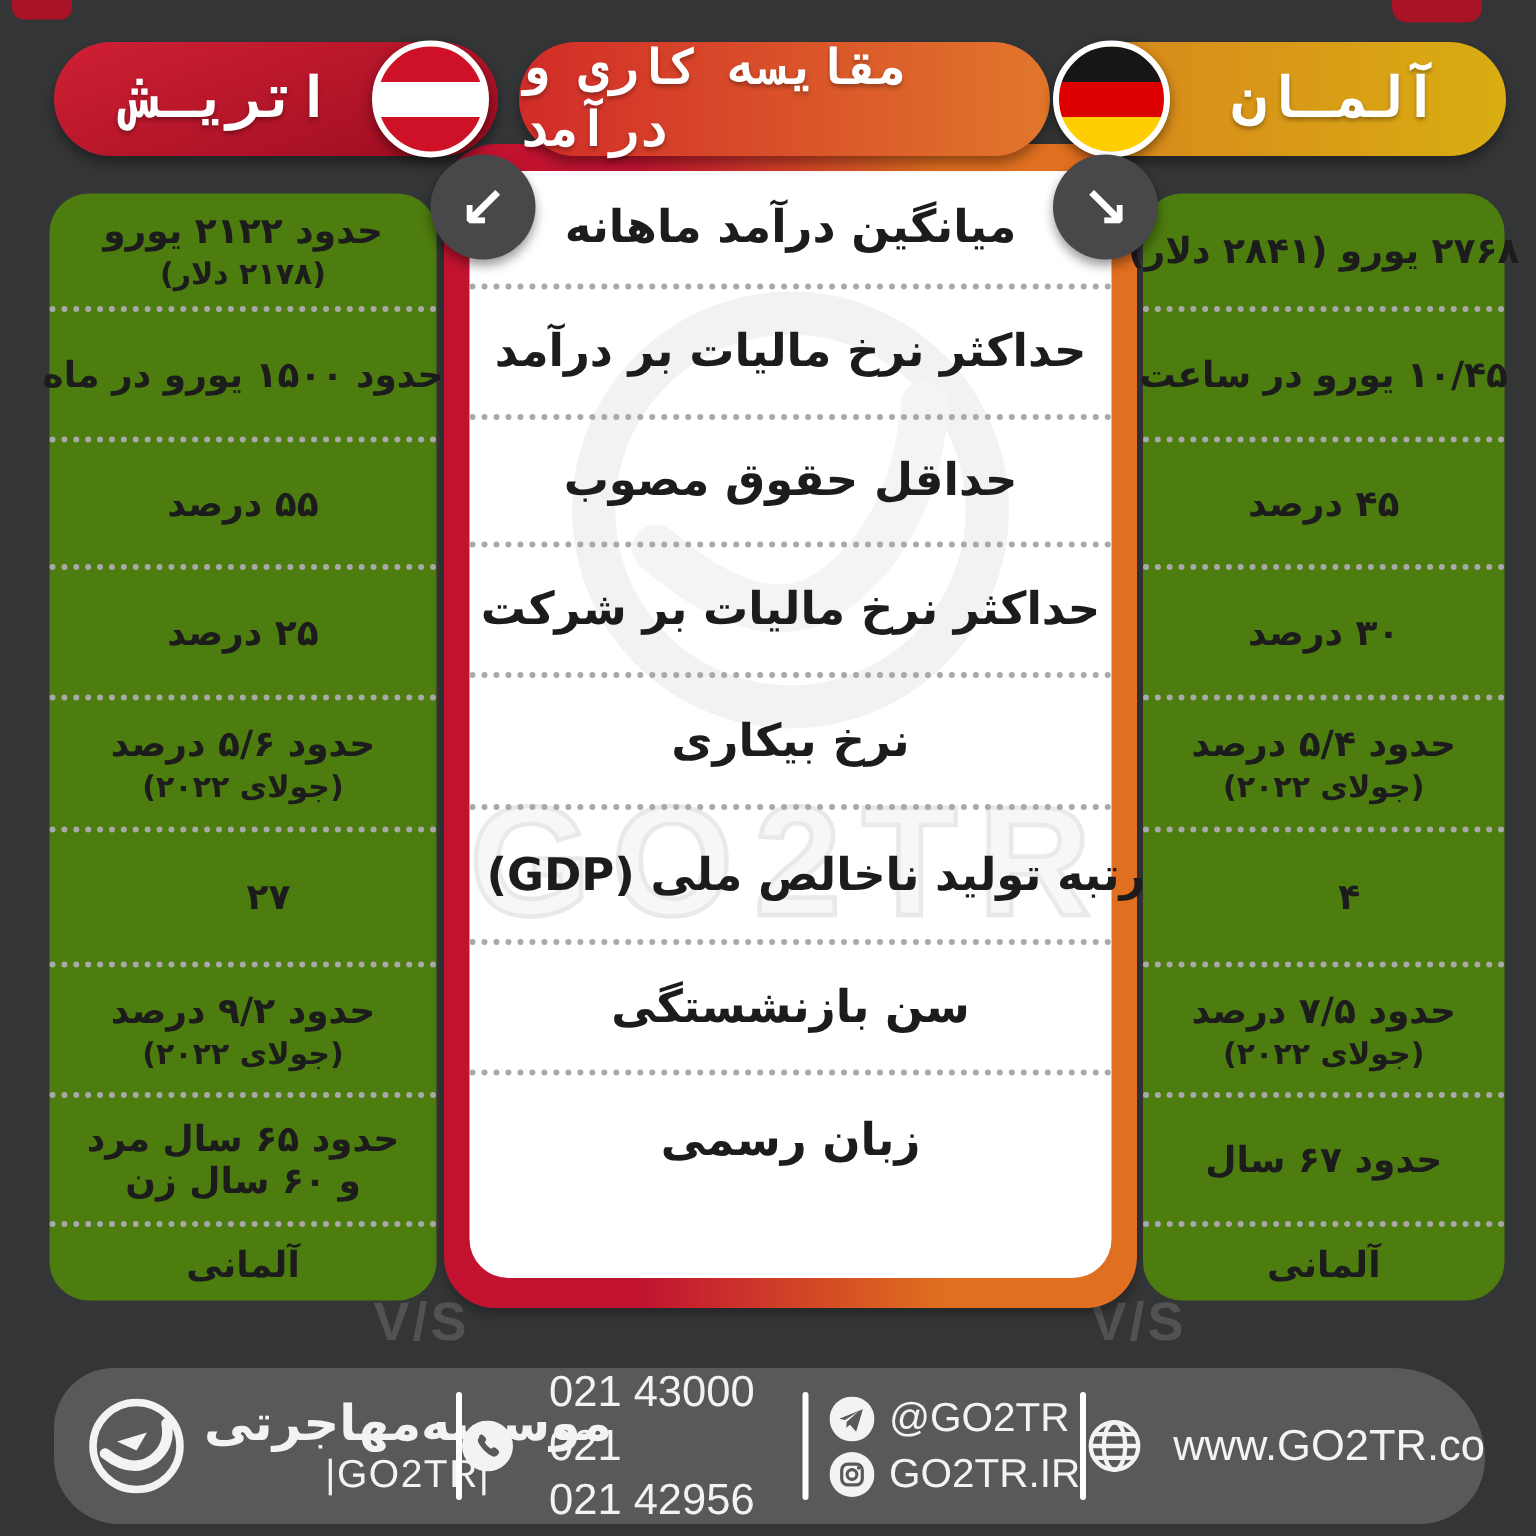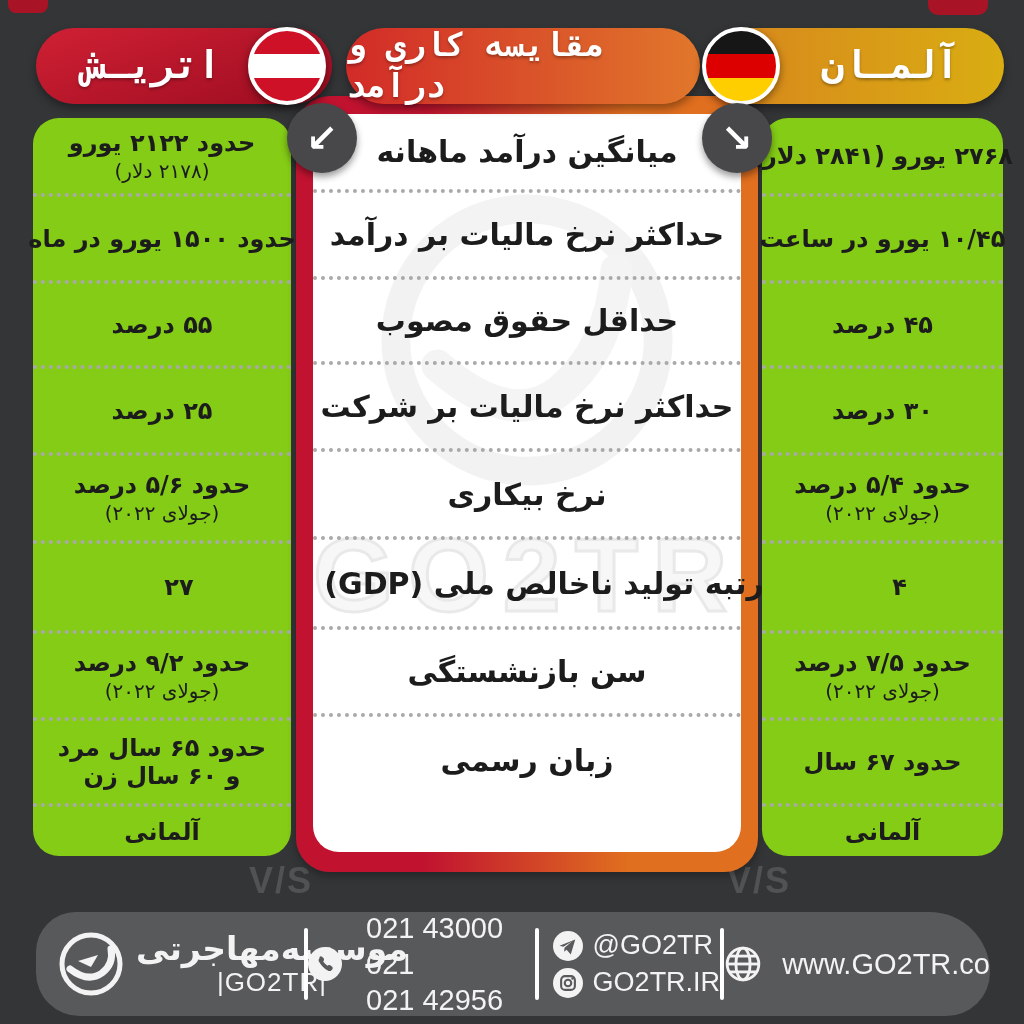--- a/index.html
+++ b/index.html
@@ -24,21 +24,21 @@
         border:4px solid #fff;box-sizing:border-box;box-shadow:0 3px 8px rgba(0,0,0,.45);}
   .flag-austria{left:248px;background:linear-gradient(180deg,#ce1126 0 33.4%,#ffffff 33.4% 66.7%,#ce1126 66.7% 100%);}
   .flag-germany{left:702px;background:linear-gradient(180deg,#161616 0 33.4%,#dd0000 33.4% 66.7%,#ffce00 66.7% 100%);}
   
   .arrow-circle{position:absolute;top:103px;width:70px;height:70px;border-radius:50%;background:#48484a;
         color:#fff;display:flex;align-items:center;justify-content:center;font-size:38px;font-weight:bold;
         z-index:5;box-shadow:0 4px 7px rgba(0,0,0,.4);}
   .arrow-left{left:287px;}
   .arrow-right{left:702px;}
   
-  .col{position:absolute;top:118px;height:738px;background:#84cc16;border-radius:26px;z-index:1;}
+  .col{position:absolute;top:129px;height:738px;background:#4d7c0f;border-radius:26px;z-index:1;}
   .col-austria{left:33px;width:258px;}
   .col-germany{left:762px;width:241px;}
   .mid{position:absolute;left:296px;top:96px;width:462px;height:776px;border-radius:34px;z-index:1;
        background:linear-gradient(90deg,#c11330 0%,#c11330 28%,#e06f1f 72%,#e06f1f 100%);
        box-shadow:0 4px 8px rgba(0,0,0,.3);}
   .mid-white{position:absolute;left:17px;right:17px;top:18px;bottom:20px;background:#fff;
        border-radius:10px 10px 26px 26px;overflow:hidden;}
   
   .wm{position:absolute;inset:0;z-index:1;overflow:hidden;pointer-events:none;}
   .wm-logo{position:absolute;left:50%;top:66px;width:320px;height:320px;transform:translateX(-50%);opacity:.55;}
@@ -55,21 +55,21 @@
   .rows > .row:nth-child(2){height:87px;}
   .rows > .row:nth-child(3){height:85px;}
   .rows > .row:nth-child(4){height:87px;}
   .rows > .row:nth-child(5){height:88px;}
   .rows > .row:nth-child(6){height:90px;padding-left:40px;}
   .rows > .row:nth-child(7){height:87px;}
   .rows > .row:nth-child(8){height:86px;}
   .rows > .row:nth-child(9){height:49px;}
   .lbl{font-size:30px;font-weight:bold;color:#1c1c1c;white-space:nowrap;}
   .val{font-size:24px;font-weight:bold;color:#1c1c1c;white-space:nowrap;}
-  .sub{font-size:20px;font-weight:normal;color:#1c1c1c;white-space:nowrap;margin-top:2px;}
+  .sub{font-size:20px;font-weight:bold;color:#1c1c1c;white-space:nowrap;margin-top:2px;}
   
   .vs{position:absolute;top:860px;transform:translateX(-50%);font-size:36px;font-weight:bold;
       color:#515254;letter-spacing:2px;z-index:0;font-family:"Liberation Sans",sans-serif;}
   .vs-left{left:281px;}
   .vs-right{left:759px;}
   
   .footer{position:absolute;left:36px;top:912px;width:954px;height:104px;background:#58595b;
       border-radius:42px 64px 46px 46px;display:flex;align-items:center;z-index:4;
       color:#f3f3f3;font-family:"Liberation Sans","DejaVu Sans",sans-serif;}
   .fsec{display:flex;align-items:center;}

